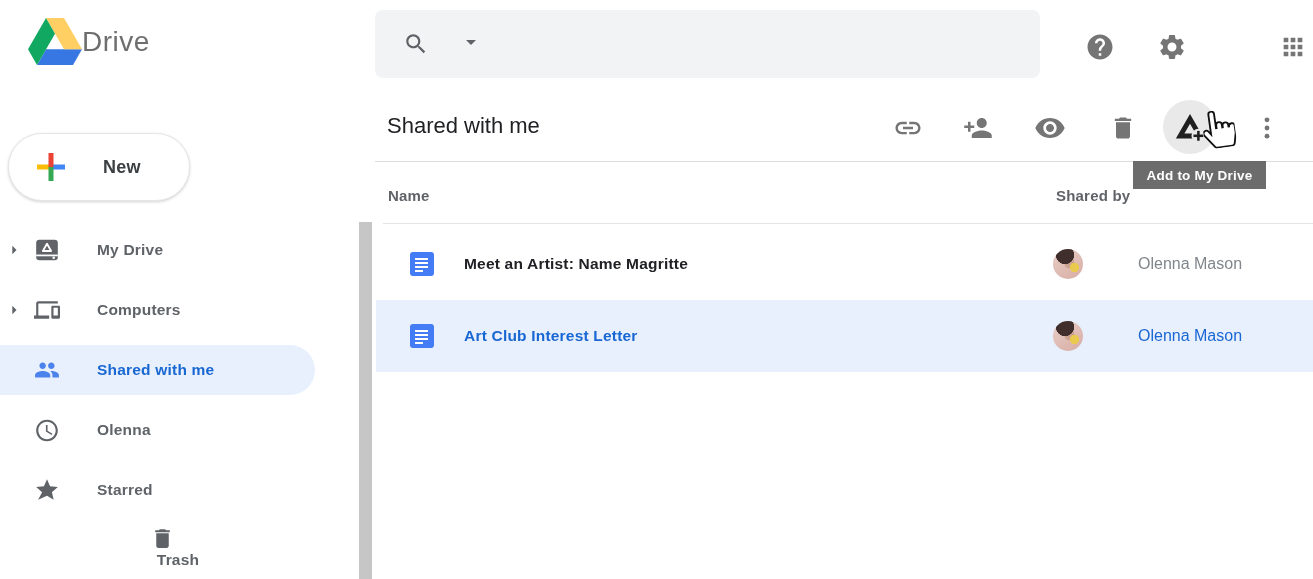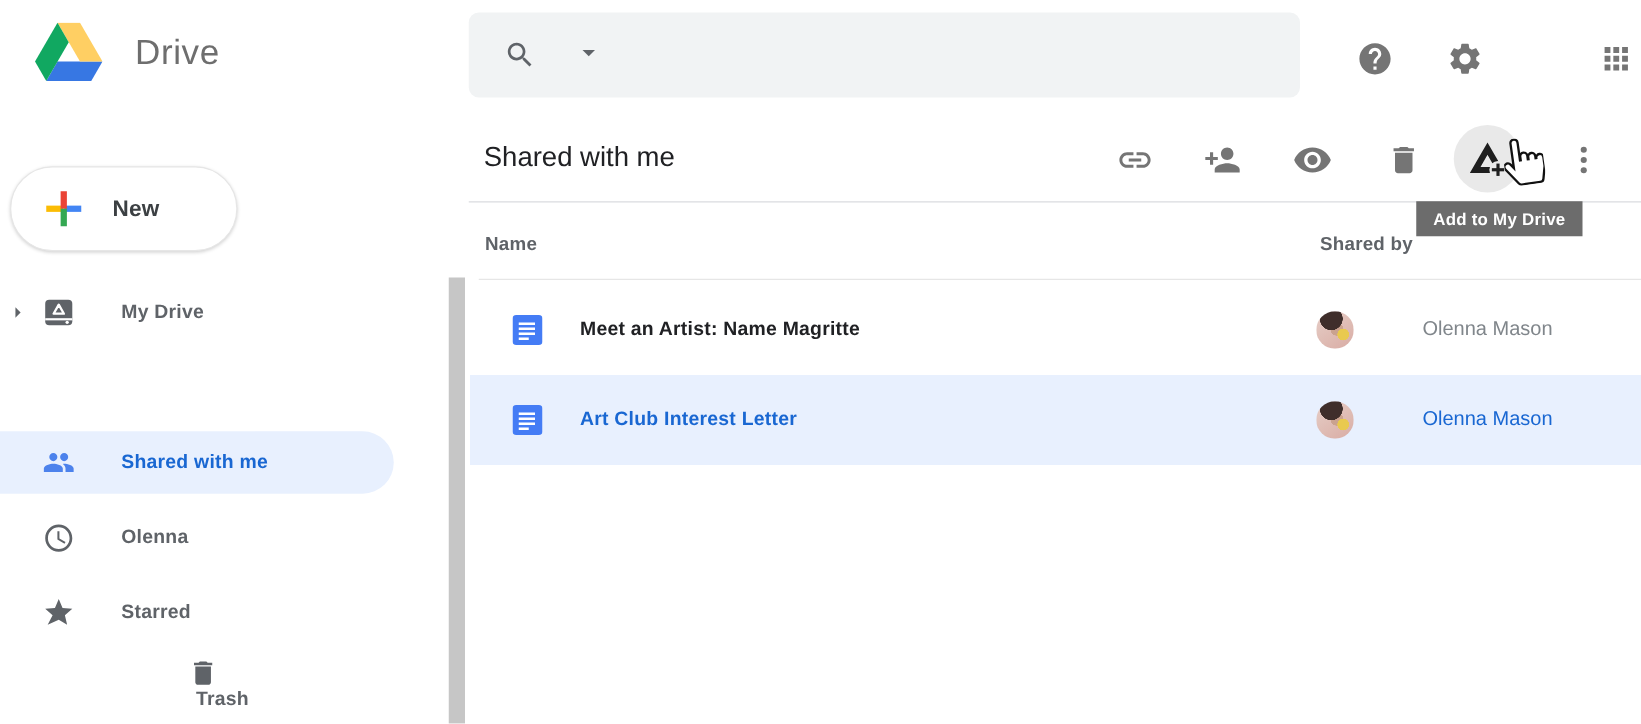--- a/index.html
+++ b/index.html
@@ -1,19 +1,19 @@
 <!DOCTYPE html>
 <html><head>
 <meta charset="utf-8">
 <style>
   html,body{margin:0;padding:0;background:#fff;}
   .app{position:relative;width:1313px;height:579px;background:#fff;overflow:hidden;
        font-family:"Liberation Sans",sans-serif;-webkit-font-smoothing:antialiased;}
   
-  .logo{position:absolute;left:28px;top:18px;display:flex;align-items:center;gap:26px;cursor:pointer;}
+  .logo{position:absolute;left:28px;top:18px;display:flex;align-items:center;cursor:pointer;}
   .logo-text{font-size:28px;color:#6e6e6e;letter-spacing:.5px;}
   .searchbar{position:absolute;left:375px;top:10px;width:665px;height:68px;background:#f1f3f4;
              border-radius:8px;display:flex;align-items:center;padding:0 18px 0 28px;box-sizing:border-box;}
   .searchbar .mag{flex:0 0 auto;margin-right:26px;}
   .searchbar input{flex:1;border:none;outline:none;background:transparent;font-size:18px;
                    color:#202124;font-family:"Liberation Sans",sans-serif;}
   .searchbar input::placeholder{color:#80868b;}
   .sb-caret{flex:0 0 auto;cursor:pointer;padding:4px;}
   .topbtn{position:absolute;top:30px;width:34px;height:34px;border:none;background:transparent;
           padding:0;cursor:pointer;display:flex;align-items:center;justify-content:center;}
@@ -52,21 +52,21 @@
             radial-gradient(circle at 72% 62%, #e9c94e 0 16%, rgba(0,0,0,0) 17%),
             radial-gradient(circle at 40% 20%, #3f2e2b 0 30%, rgba(0,0,0,0) 31%),
             radial-gradient(circle at 55% 48%, #caa28f 0 22%, rgba(0,0,0,0) 23%),
             linear-gradient(145deg,#e6cfc8,#d9aca4);}
   .shared-name{position:absolute;left:762px;top:0;height:72px;display:flex;align-items:center;
                font-size:16px;color:#80868b;}
   .row.selected .shared-name{color:#1967d2;}
   
   .new-btn{position:absolute;left:8px;top:133px;width:182px;height:68px;border-radius:34px;background:#fff;
            border:1px solid #e6e6e6;box-shadow:0 1px 3px rgba(0,0,0,.18);cursor:pointer;
-           display:flex;align-items:center;padding-left:24px;box-sizing:border-box;gap:21px;}
+           display:flex;align-items:center;padding-left:24px;box-sizing:border-box;gap:34px;}
   .new-btn span{font-size:18px;color:#3c4043;font-weight:bold;letter-spacing:.2px;}
   .side-item{position:absolute;left:0;width:315px;height:48px;display:flex;align-items:center;
              cursor:pointer;padding-left:4px;box-sizing:border-box;}
   .si-0{top:226px;} .si-1{top:286px;} .si-2{top:345px;height:50px;} .si-3{top:406px;} .si-4{top:466px;} .si-5{top:526px;flex-direction:column;}
   .side-item.selected{background:#e8f0fe;border-radius:0 25px 25px 0;}
   .expand{width:24px;display:flex;align-items:center;justify-content:flex-start;flex:0 0 auto;}
   .si-icon{width:26px;margin-left:6px;display:flex;align-items:center;justify-content:center;flex:0 0 auto;}
   .si-label{margin-left:37px;font-size:15.5px;font-weight:bold;color:#5f6368;letter-spacing:.2px;}
   .side-item.selected .si-label{color:#1967d2;}
   .scrollbar{position:absolute;left:359px;top:222px;width:13px;height:357px;background:#c6c6c6;cursor:pointer;}
@@ -195,20 +195,33 @@
       <svg width="26" height="26" viewBox="0 0 24 24">
         <rect x="2" y="2.5" width="20" height="19" rx="3" fill="#5f6368"></rect>
         <path d="M12 6.2 L15.8 12.9 H8.2 Z" fill="none" stroke="#ffffff" stroke-width="1.7" stroke-linejoin="round"></path>
         <rect x="2" y="16.2" width="20" height="1.6" fill="#ffffff"></rect>
         <circle cx="18.2" cy="19.2" r="1.2" fill="#ffffff"></circle>
       </svg>
     </span>
     <span class="si-label">My Drive</span>
   </div>
 
+  <div class="side-item si-1">
+    <span class="expand">
+      <svg width="20" height="20" viewBox="0 0 24 24" fill="#5f6368">
+          <path d="M10 17l5-5-5-5v10z"></path>
+        </svg>
+    </span>
+    <span class="si-icon">
+      <svg width="28" height="28" viewBox="0 0 24 24" fill="#5f6368">
+        <path d="M4 6h18V4H4c-1.1 0-2 .9-2 2v11H0v3h14v-3H4V6zm19 2h-6c-.55 0-1 .45-1 1v10c0 .55.45 1 1 1h6c.55 0 1-.45 1-1V9c0-.55-.45-1-1-1zm-1 9h-4v-7h4v7z"></path>
+      </svg>
+    </span>
+    <span class="si-label">Computers</span>
+  </div>
 
   <div class="side-item si-2 selected">
     <span class="expand"></span>
     <span class="si-icon">
       <svg width="28" height="28" viewBox="0 0 24 24" fill="#4c82ec">
         <path d="M16 11c1.66 0 2.99-1.34 2.99-3S17.66 5 16 5c-1.66 0-3 1.34-3 3s1.34 3 3 3zm-8 0c1.66 0 2.99-1.34 2.99-3S9.66 5 8 5C6.34 5 5 6.34 5 8s1.34 3 3 3zm0 2c-2.33 0-7 1.17-7 3.5V19h14v-2.5c0-2.33-4.67-3.5-7-3.5zm8 0c-.29 0-.62.02-.97.05 1.16.84 1.97 1.97 1.97 3.45V19h6v-2.5c0-2.33-4.67-3.5-7-3.5z"></path>
       </svg>
     </span>
     <span class="si-label">Shared with me</span>
   </div>

